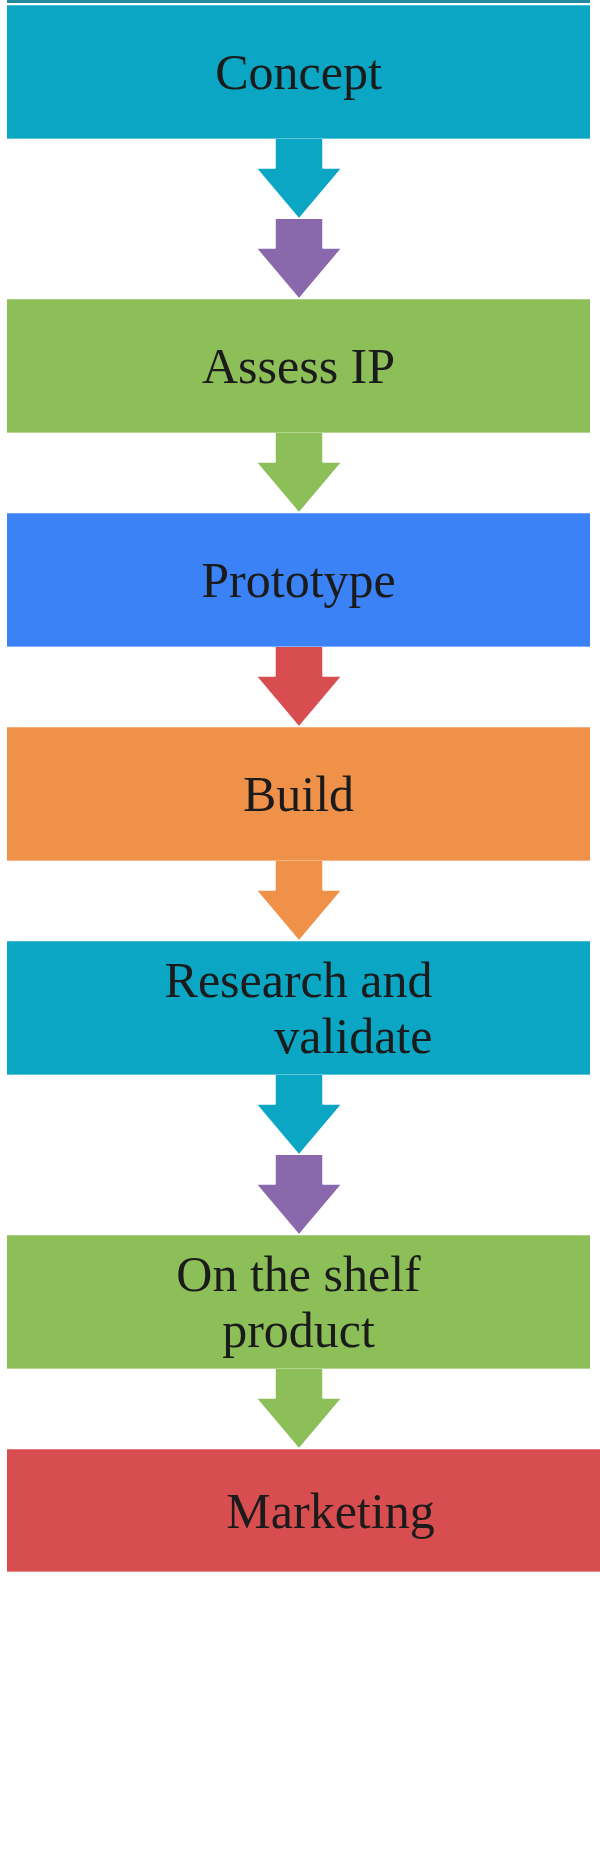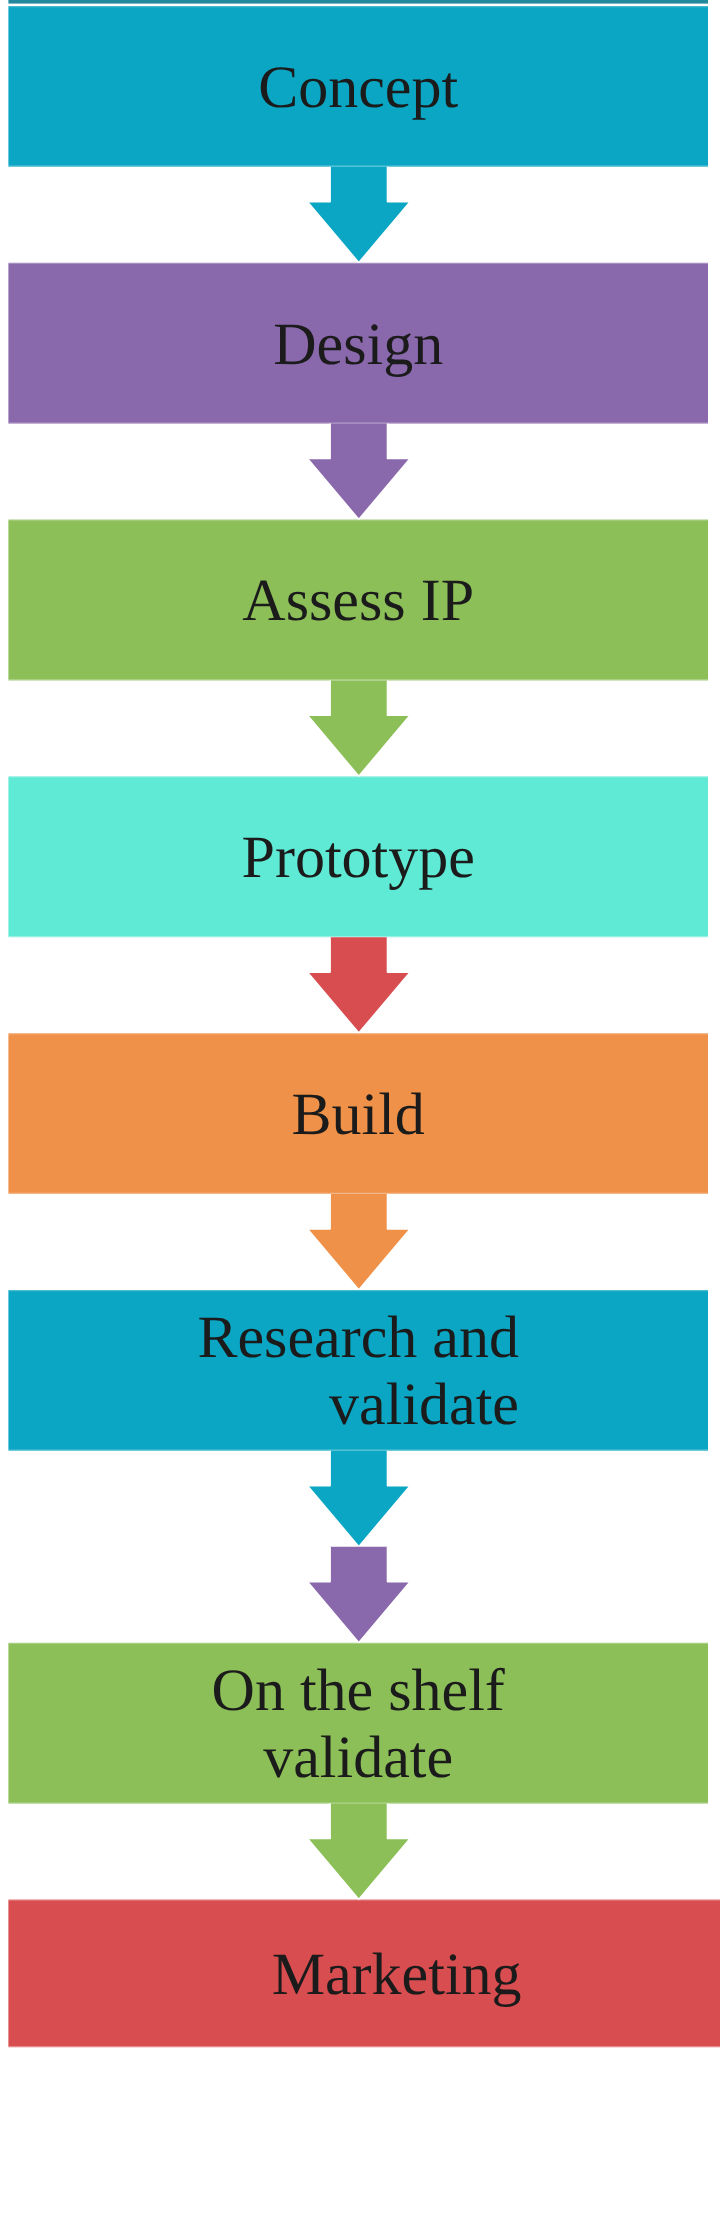--- a/index.html
+++ b/index.html
@@ -62,33 +62,32 @@
 
 <div class="canvas">
   <div class="top-strip" id="top-strip" style="background: rgb(11, 125, 147);"></div>
   <div class="steps" id="steps">
       <div class="flow-box" style="background: rgb(10, 166, 195);"><span>Concept</span></div>
       <div class="arrow-row">
         <svg width="86" height="80" viewBox="0 0 86 80">
           <polygon points="19,-2 67,-2 67,29 86,29 43,80 0,29 19,29" fill="#0aa6c3" stroke="#ffffff" stroke-width="1.5" stroke-linejoin="round"></polygon>
         </svg>
       </div>
-      <div class="flow-box" style="background: rgb(138, 104, 172);"><span>Design</span></div>
       <div class="arrow-row">
         <svg width="86" height="80" viewBox="0 0 86 80">
           <polygon points="19,-2 67,-2 67,29 86,29 43,80 0,29 19,29" fill="#8a68ac" stroke="#ffffff" stroke-width="1.5" stroke-linejoin="round"></polygon>
         </svg>
       </div>
       <div class="flow-box" style="background: rgb(140, 191, 88);"><span>Assess IP</span></div>
       <div class="arrow-row">
         <svg width="86" height="80" viewBox="0 0 86 80">
           <polygon points="19,-2 67,-2 67,29 86,29 43,80 0,29 19,29" fill="#8cbf58" stroke="#ffffff" stroke-width="1.5" stroke-linejoin="round"></polygon>
         </svg>
       </div>
-      <div class="flow-box" style="background: #5eead4;"><span>Prototype</span></div>
+      <div class="flow-box" style="background: #3b82f6;"><span>Prototype</span></div>
       <div class="arrow-row">
         <svg width="86" height="80" viewBox="0 0 86 80">
           <polygon points="19,-2 67,-2 67,29 86,29 43,80 0,29 19,29" fill="#d84d4f" stroke="#ffffff" stroke-width="1.5" stroke-linejoin="round"></polygon>
         </svg>
       </div>
       <div class="flow-box" style="background: rgb(240, 145, 73);"><span>Build</span></div>
       <div class="arrow-row">
         <svg width="86" height="80" viewBox="0 0 86 80">
           <polygon points="19,-2 67,-2 67,29 86,29 43,80 0,29 19,29" fill="#f09149" stroke="#ffffff" stroke-width="1.5" stroke-linejoin="round"></polygon>
         </svg>
@@ -99,21 +98,21 @@
         <svg width="86" height="80" viewBox="0 0 86 80">
           <polygon points="19,-2 67,-2 67,29 86,29 43,80 0,29 19,29" fill="#0aa6c3" stroke="#ffffff" stroke-width="1.5" stroke-linejoin="round"></polygon>
         </svg>
       </div>
       <div class="arrow-row">
         <svg width="86" height="80" viewBox="0 0 86 80">
           <polygon points="19,-2 67,-2 67,29 86,29 43,80 0,29 19,29" fill="#8a68ac" stroke="#ffffff" stroke-width="1.5" stroke-linejoin="round"></polygon>
         </svg>
       </div>
       <div class="flow-box" style="background: rgb(140, 191, 88);"><span>On the shelf
-validate</span></div>
+product</span></div>
       <div class="arrow-row">
         <svg width="86" height="80" viewBox="0 0 86 80">
           <polygon points="19,-2 67,-2 67,29 86,29 43,80 0,29 19,29" fill="#8cbf58" stroke="#ffffff" stroke-width="1.5" stroke-linejoin="round"></polygon>
         </svg>
       </div>
       <div class="flow-box" style="background: rgb(216, 77, 79);"><span>Marketing</span></div>
     </div>
 </div>
 
 </body></html>

